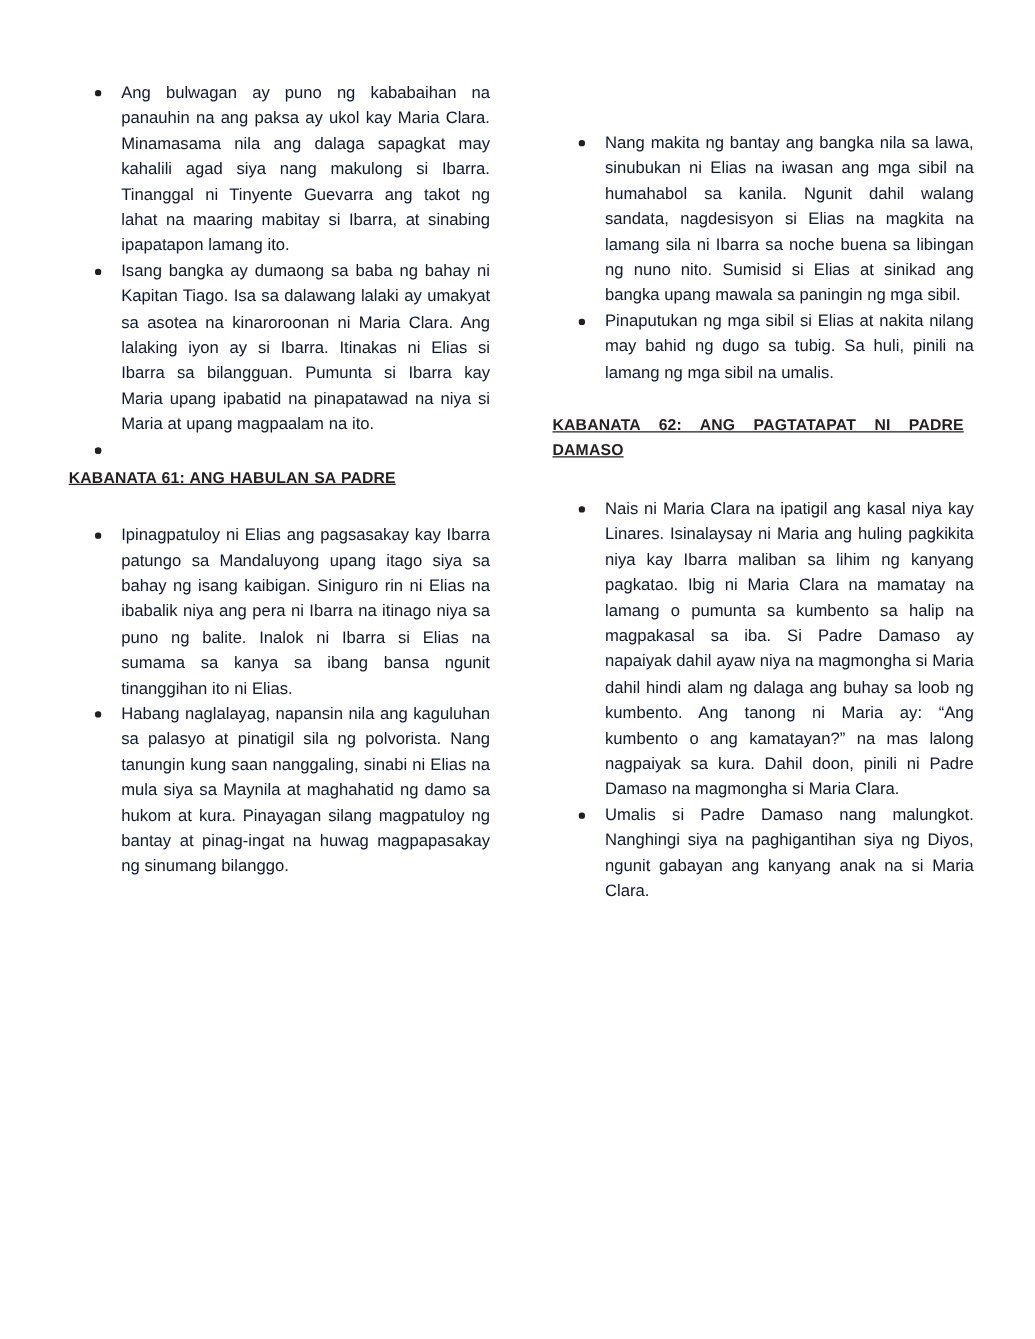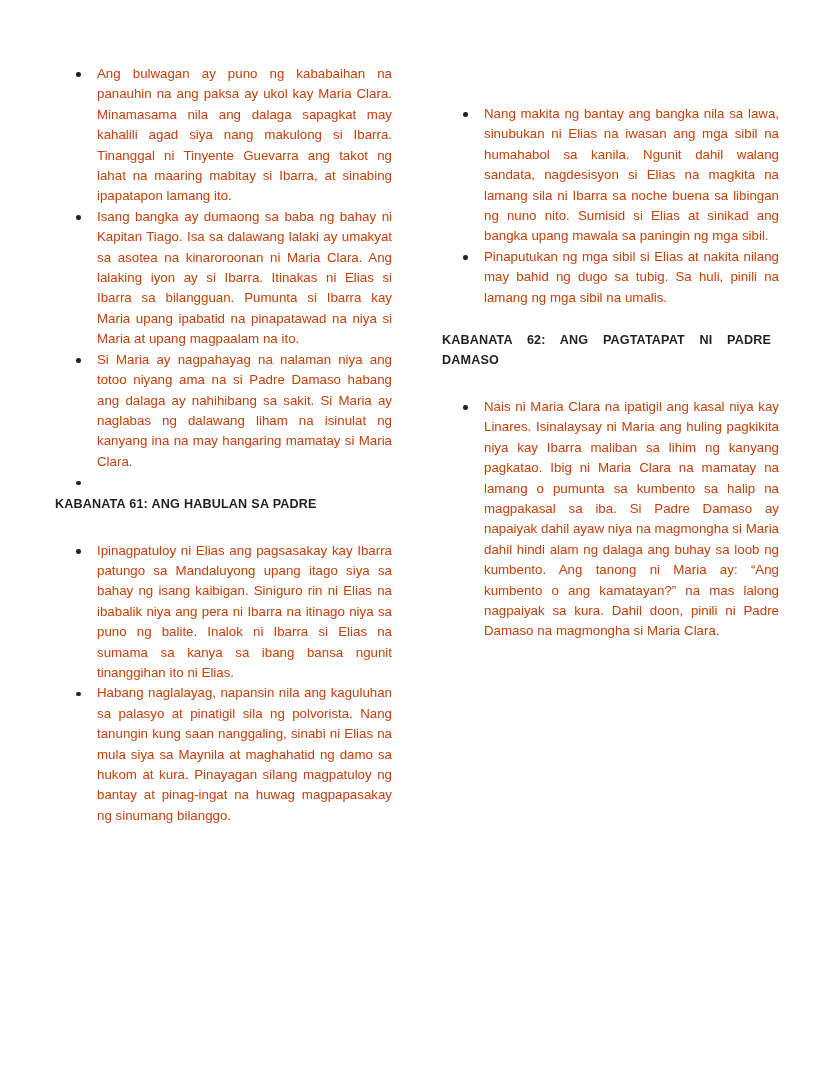--- a/index.html
+++ b/index.html
@@ -45,36 +45,37 @@
     line-height: 20.4px;
     letter-spacing: 0.15px;
     text-align: justify;
     text-align-last: left;
     color: #231f20;
     margin: 0;
     padding: 0 0 0 8px;
     width: 337px;
     box-sizing: border-box;
     word-spacing: 0.4px;
+    text-decoration: underline;
   }
 
   
   ul.bullets {
     list-style: none;
     margin: 0;
     padding: 0;
   }
   ul.bullets > li {
     position: relative;
     padding-left: 50px;
     font-size: 13.3px;
     line-height: 20.4px;
     text-align: justify;
     text-align-last: left;
-    color: #c2410c;
+    color: #0f172a;
     margin: 0;
     word-spacing: 0.1px;
   }
   ul.bullets > li .bullet-dot {
     position: absolute;
     left: 29px;
     top: 8.4px;
     width: 4.6px;
     height: 4.6px;
     border-radius: 50%;
@@ -99,21 +100,20 @@
         <li>
           <span class="bullet-dot"></span>
           <span>Ang bulwagan ay puno ng kababaihan na panauhin na ang paksa ay ukol kay Maria Clara. Minamasama nila ang dalaga sapagkat may kahalili agad siya nang makulong si Ibarra. Tinanggal ni Tinyente Guevarra ang takot ng lahat na maaring mabitay si Ibarra, at sinabing ipapatapon lamang ito.</span>
         </li>
         <li>
           <span class="bullet-dot"></span>
           <span>Isang bangka ay dumaong sa baba ng bahay ni Kapitan Tiago. Isa sa dalawang lalaki ay umakyat sa asotea na kinaroroonan ni Maria Clara. Ang lalaking iyon ay si Ibarra. Itinakas ni Elias si Ibarra sa bilangguan. Pumunta si Ibarra kay Maria upang ipabatid na pinapatawad na niya si Maria at upang magpaalam na ito.</span>
         </li>
         <li>
           <span class="bullet-dot"></span>
-          <span>Si Maria ay nagpahayag na nalaman niya ang totoo niyang ama na si Padre Damaso habang ang dalaga ay nahihibang sa sakit. Si Maria ay naglabas ng dalawang liham na isinulat ng kanyang ina na may hangaring mamatay si Maria Clara.</span>
         </li>
         <li>
           <span class="bullet-dot"></span>
         </li>
       </ul>
 
       <div class="spacer-md"></div>
 
       <h2 class="section-heading">KABANATA 61: ANG HABULAN SA PADRE</h2>
 
@@ -151,17 +151,21 @@
 
       <h2 class="section-heading">KABANATA 62: ANG PAGTATAPAT NI PADRE DAMASO</h2>
 
       <div class="spacer-lg"></div>
 
       <ul class="bullets">
         <li>
           <span class="bullet-dot"></span>
           <span>Nais ni Maria Clara na ipatigil ang kasal niya kay Linares. Isinalaysay ni Maria ang huling pagkikita niya kay Ibarra maliban sa lihim ng kanyang pagkatao. Ibig ni Maria Clara na mamatay na lamang o pumunta sa kumbento sa halip na magpakasal sa iba. Si Padre Damaso ay napaiyak dahil ayaw niya na magmongha si Maria dahil hindi alam ng dalaga ang buhay sa loob ng kumbento. Ang tanong ni Maria ay: “Ang kumbento o ang kamatayan?” na mas lalong nagpaiyak sa kura. Dahil doon, pinili ni Padre Damaso na magmongha si Maria Clara.</span>
         </li>
+        <li>
+          <span class="bullet-dot"></span>
+          <span>Umalis si Padre Damaso nang malungkot. Nanghingi siya na paghigantihan siya ng Diyos, ngunit gabayan ang kanyang anak na si Maria Clara.</span>
+        </li>
       </ul>
     </div>
   </div>
 
 </div>
 
 </body></html>

